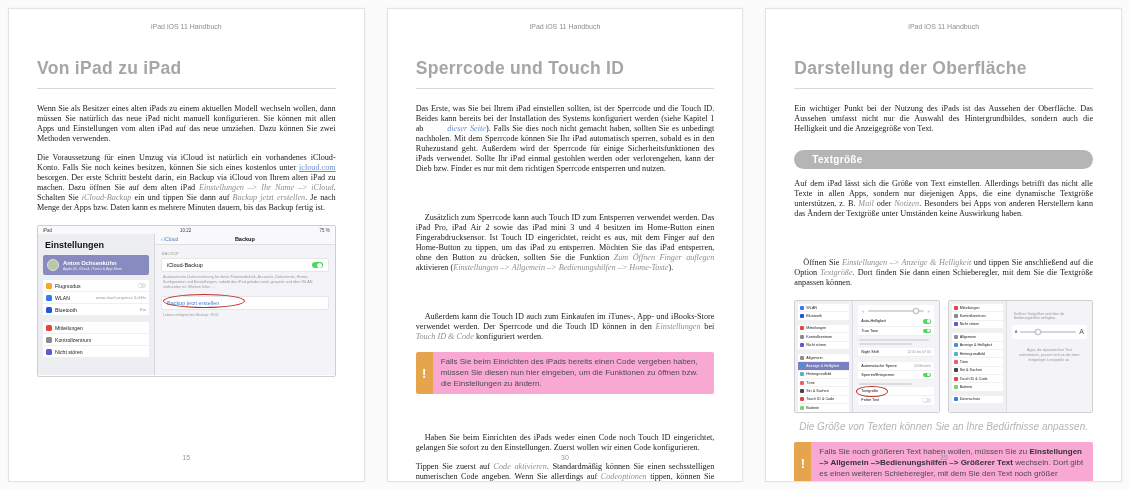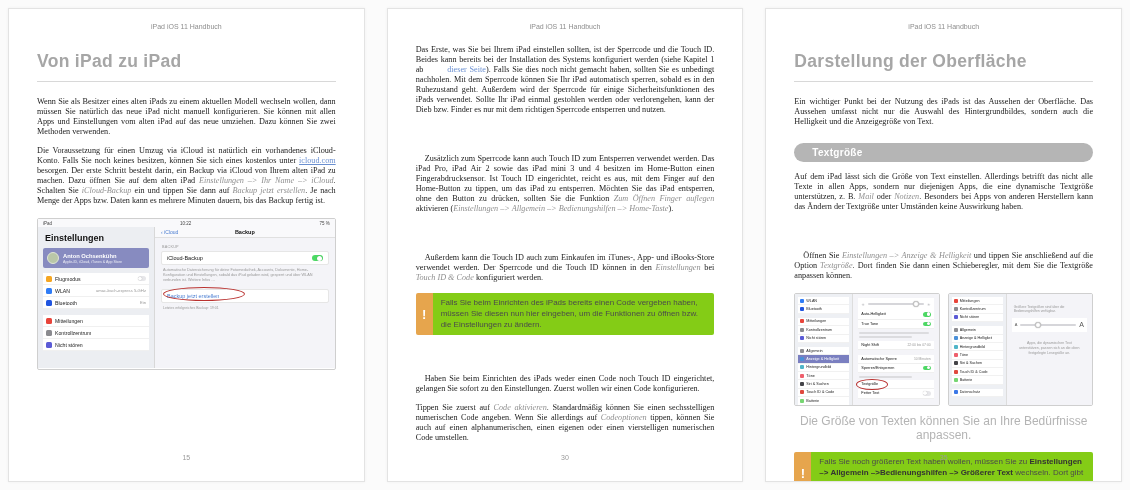--- a/index.html
+++ b/index.html
@@ -5,42 +5,42 @@
 <style>
   * { box-sizing: border-box; margin: 0; padding: 0; }
   html,body { width:1130px; height:490px; overflow:hidden; }
   body { font-family:"Liberation Sans", sans-serif; background:#fbfbfb; }
 
   .canvas { width:1130px; height:490px; display:flex; gap:22px; padding:8px; background:#fbfbfb; }
   .page { flex:1 1 0; background:#fff; border:1px solid #e3e3e3; height:474px; position:relative;
           padding:0 28px; overflow:hidden; box-shadow:0 0 3px rgba(0,0,0,.05); }
 
   .runhead { text-align:center; color:#8d8d8d; font-size:7px; margin-top:14px; }
-  .title  { margin-top:21px; font-size:17.5px; font-weight:bold; color:#a6a6a6; letter-spacing:.3px;
+  .title  { margin-top:28px; font-size:17.5px; font-weight:bold; color:#a6a6a6; letter-spacing:.3px;
             border-bottom:1px solid #d8d8d8; padding-bottom:9px; }
   .body   { font-family:"Liberation Serif", serif; font-size:8.2px; line-height:1.22; color:#1c1c1c;
             text-align:justify; margin-top:9px; }
   .body.first { margin-top:15px; }
   .body.ind   { text-indent:9px;margin-top:39px; }
   .seg-it   { font-style:italic; color:#8f8f8f; }
-  .seg-link { color:#6a8fd0;padding-left:21px; }
+  .seg-link { font-style:italic; color:#6a8fd0;padding-left:21px; }
   .seg-linku{ color:#6a8fd0; text-decoration:underline; }
   .seg-b    { font-weight:bold; color:#333; }
 
   .pill { margin-top:16px; background:#b5b5b5; color:#fff; font-weight:bold; font-size:10px;
           letter-spacing:.3px; border-radius:10px; padding:4px 0 4px 18px; }
   .pill + .body { margin-top:10px; }
 
-  .caption { text-align:center; color:#b4b4b4; font-size:12px; margin-top:8px; }
+  .caption { text-align:center; font-style:italic; color:#b4b4b4; font-size:10px; margin-top:8px; }
   .pagenum { position:absolute; bottom:20px; left:0; right:0; text-align:center; color:#9a9a9a; font-size:7px; }
 
   .callout { display:flex; margin-top:10px; }
   .callout-ico { flex:0 0 17px; background:#e6a54d; color:#fff; font-weight:bold; font-size:13px;
                  display:flex; align-items:center; justify-content:center; border-radius:2px 0 0 2px; }
-  .callout-body{ flex:1; background:#84cc16; padding:5px 8px; font-size:8px; line-height:1.35;
+  .callout-body{ flex:1; background:#f9a8d4; padding:5px 8px; font-size:8px; line-height:1.35;
                  color:#4b4b4b; border-radius:0 2px 2px 0; }
 
   
   figure { margin:0; }
   .shot  { border:1px solid #cfcfcf; border-radius:2px; background:#fff; margin-top:12px; position:relative; }
   .shot1 { height:152px; }
   .statusbar { display:flex; justify-content:space-between; font-size:4.5px; color:#444;
                padding:2px 5px 1px; background:#f9f9fb; }
   .shot-body { display:flex; height:141px; }
   .s-side { width:117px; background:#eceef2; border-right:1px solid #d8d8d8; padding:3px 5px; overflow:hidden; }
@@ -207,20 +207,21 @@
           <div class="s-desc small">Letztes erfolgreiches Backup: 19:01</div>
         </div>
       </div>
     </figure>
 
     <div class="pagenum">15</div>
   </section>
 
   <section class="page">
     <div class="runhead">iPad iOS 11 Handbuch</div>
+    <h1 class="title">Sperrcode und Touch ID</h1>
     <p class="body first"><span>Das Erste, was Sie bei Ihrem iPad einstellen sollten, ist der Sperrcode und die Touch ID. Beides kann bereits bei der Installation des Systems konfiguriert werden (siehe Kapitel 1 ab </span><span class="seg-link">dieser Seite</span><span>). Falls Sie dies noch nicht gemacht haben, sollten Sie es unbedingt nachholen. Mit dem Sperrcode können Sie Ihr iPad automatisch sperren, sobald es in den Ruhezustand geht. Außerdem wird der Sperrcode für einige Sicherheitsfunktionen des iPads verwendet. Sollte Ihr iPad einmal gestohlen werden oder verlorengehen, kann der Dieb bzw. Finder es nur mit dem richtigen Sperrcode entsperren und nutzen.</span></p>
     <p class="body ind"><span>Zusätzlich zum Sperrcode kann auch Touch ID zum Entsperren verwendet werden. Das iPad Pro, iPad Air 2 sowie das iPad mini 3 und 4 besitzen im Home-Button einen Fingerabdrucksensor. Ist Touch ID eingerichtet, reicht es aus, mit dem Finger auf den Home-Button zu tippen, um das iPad zu entsperren. Möchten Sie das iPad entsperren, ohne den Button zu drücken, sollten Sie die Funktion </span><span class="seg-it">Zum Öffnen Finger auflegen</span><span> aktivieren (</span><span class="seg-it">Einstellungen –&gt; Allgemein –&gt; Bedienungshilfen –&gt; Home-Taste</span><span>).</span></p>
     <p class="body ind"><span>Außerdem kann die Touch ID auch zum Einkaufen im iTunes-, App- und iBooks-Store verwendet werden. Der Sperrcode und die Touch ID können in den </span><span class="seg-it">Einstellungen</span><span> bei </span><span class="seg-it">Touch ID &amp; Code</span><span> konfiguriert werden.</span></p>
     <div class="callout">
       <div class="callout-ico">!</div>
       <div class="callout-body">Falls Sie beim Einrichten des iPads bereits einen Code vergeben haben, müssen Sie diesen nun hier eingeben, um die Funktionen zu öffnen bzw. die Einstellungen zu ändern.</div>
     </div>
     <p class="body ind">Haben Sie beim Einrichten des iPads weder einen Code noch Touch ID eingerichtet, gelangen Sie sofort zu den Einstellungen. Zuerst wollen wir einen Code konfigurieren.</p>
     <p class="body"><span>Tippen Sie zuerst auf </span><span class="seg-it">Code aktivieren</span><span>. Standardmäßig können Sie einen sechsstelligen numerischen Code angeben. Wenn Sie allerdings auf </span><span class="seg-it">Codeoptionen</span><span> tippen, können Sie auch auf einen alphanumerischen, einen eigenen oder einen vierstelligen numerischen Code umstellen.</span></p>
     <div class="pagenum">30</div>

